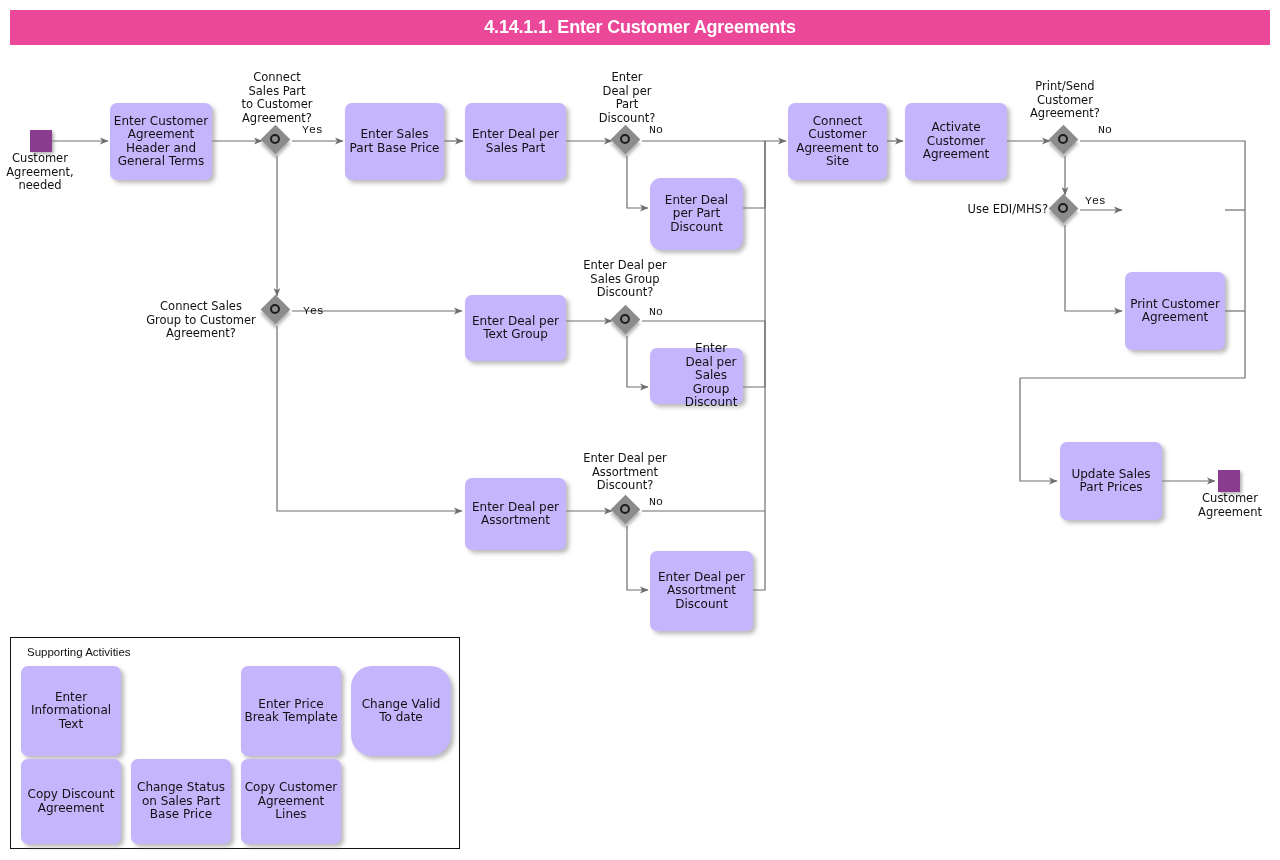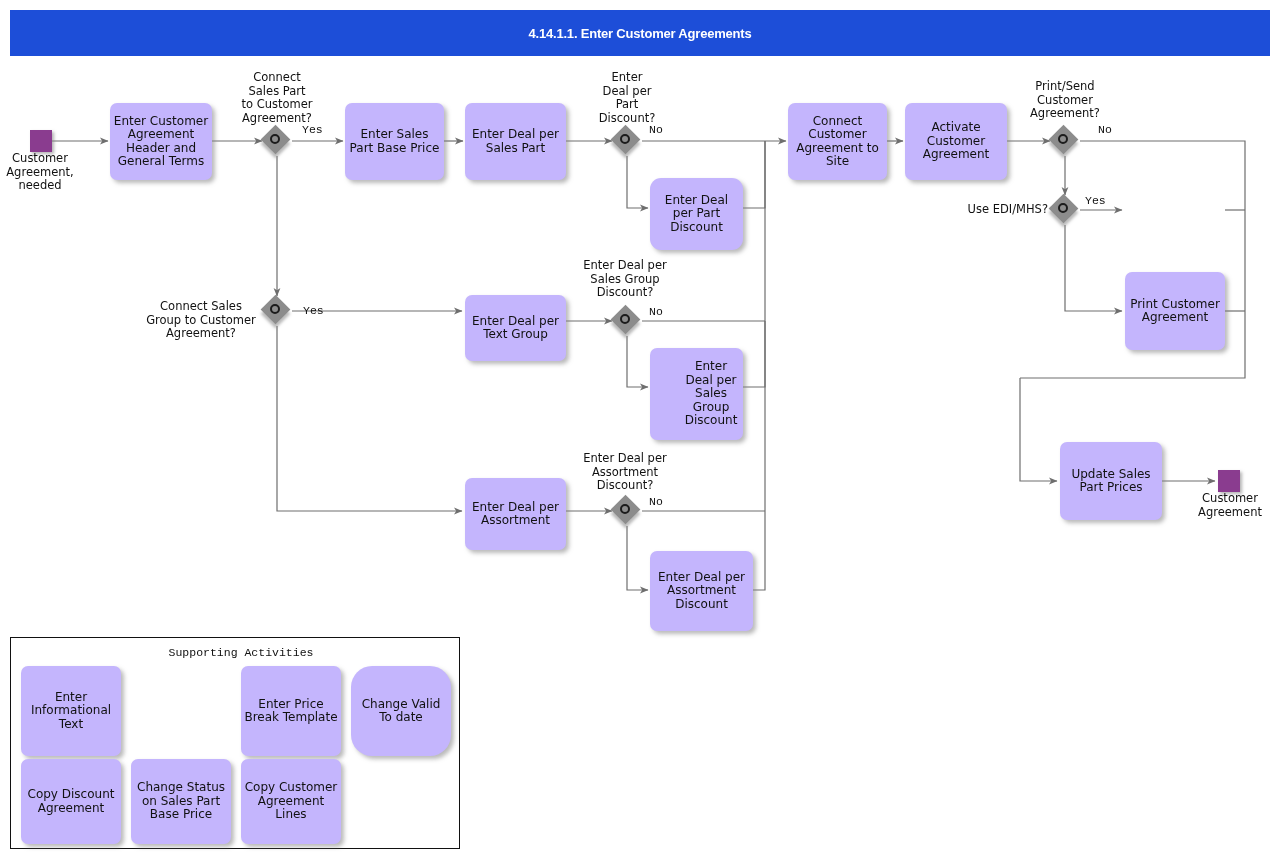--- a/index.html
+++ b/index.html
@@ -25,24 +25,24 @@
     left: 0; top: 0;
     width: 1280px;
     height: 860px;
     pointer-events: none;
   }
   .title-bar {
     position: absolute;
     left: 10px;
     top: 10px;
     width: 1260px;
-    height: 46px;
-    background: #1d4ed8;
+    height: 35px;
+    background: #ec4899;
     color: #ffffff;
-    font-size: 13px;
+    font-size: 18px;
     font-weight: bold;
     display: flex;
     align-items: center;
     justify-content: center;
     font-family: "Liberation Sans", sans-serif;
     letter-spacing: -0.2px;
   }
   .task {
     position: absolute;
     background: #c4b5fd;
@@ -119,27 +119,26 @@
     left: 10px;
     top: 637px;
     width: 450px;
     height: 212px;
     border: 1.6px solid #111111;
     background: #ffffff;
     box-sizing: border-box;
   }
   .support-title {
     position: absolute;
-    left: 6px;
+    left: 16px;
     top: 8px;
     width: 100%;
-    text-align: center;
     font-size: 11.5px;
     color: #111111;
-    font-family: Liberation Mono, monospace;
+    font-family: Liberation Sans, sans-serif;
   }
 </style>
 </head>
 <body>
 
 <div id="canvas">
 
   <div class="title-bar">4.14.1.1. Enter Customer Agreements</div>
 
   <svg id="svg-layer" viewBox="0 0 1280 860">
@@ -218,21 +217,21 @@
   <div class="event" style="left:30px; top:130px;"></div>
   <div class="event-label" style="left: -10px; top: 152px; width: 100px; white-space: pre-line;">Customer
 Agreement,
 needed</div>
 
   <div class="task" style="left:110px; top:103px; width:102px; height:77px;">Enter Customer Agreement Header and General Terms</div>
   <div class="task" style="left:345px; top:103px; width:99px; height:77px;">Enter Sales Part Base Price</div>
   <div class="task" style="left:465px; top:103px; width:101px; height:77px;">Enter Deal per Sales Part</div>
   <div class="task" style="left:650px; top:178px; width:93px; height:72px;border-radius:11px;">Enter Deal per Part Discount</div>
   <div class="task" style="left:465px; top:295px; width:101px; height:66px;">Enter Deal per Text Group</div>
-  <div class="task" style="left:650px; top:348px; width:93px; height:92px;padding-left:32px;">Enter Deal per Sales Group Discount</div>
+  <div class="task" style="left:650px; top:348px; width:93px; height:56px;padding-left:32px;">Enter Deal per Sales Group Discount</div>
   <div class="task" style="left:465px; top:478px; width:101px; height:72px;">Enter Deal per Assortment</div>
   <div class="task" style="left:650px; top:551px; width:103px; height:80px;">Enter Deal per Assortment Discount</div>
   <div class="task" style="left:788px; top:103px; width:99px; height:77px;">Connect Customer Agreement to Site</div>
   <div class="task" style="left:905px; top:103px; width:102px; height:77px;">Activate Customer Agreement</div>
   <div class="task" style="left:1125px; top:272px; width:100px; height:78px;">Print Customer Agreement</div>
   <div class="task" style="left:1060px; top:442px; width:102px; height:78px;">Update Sales Part Prices</div>
 
   <div class="event" style="left:1218px; top:470px;"></div>
   <div class="event-label" style="left: 1180px; top: 492px; width: 100px; white-space: pre-line;">Customer
 Agreement</div>

